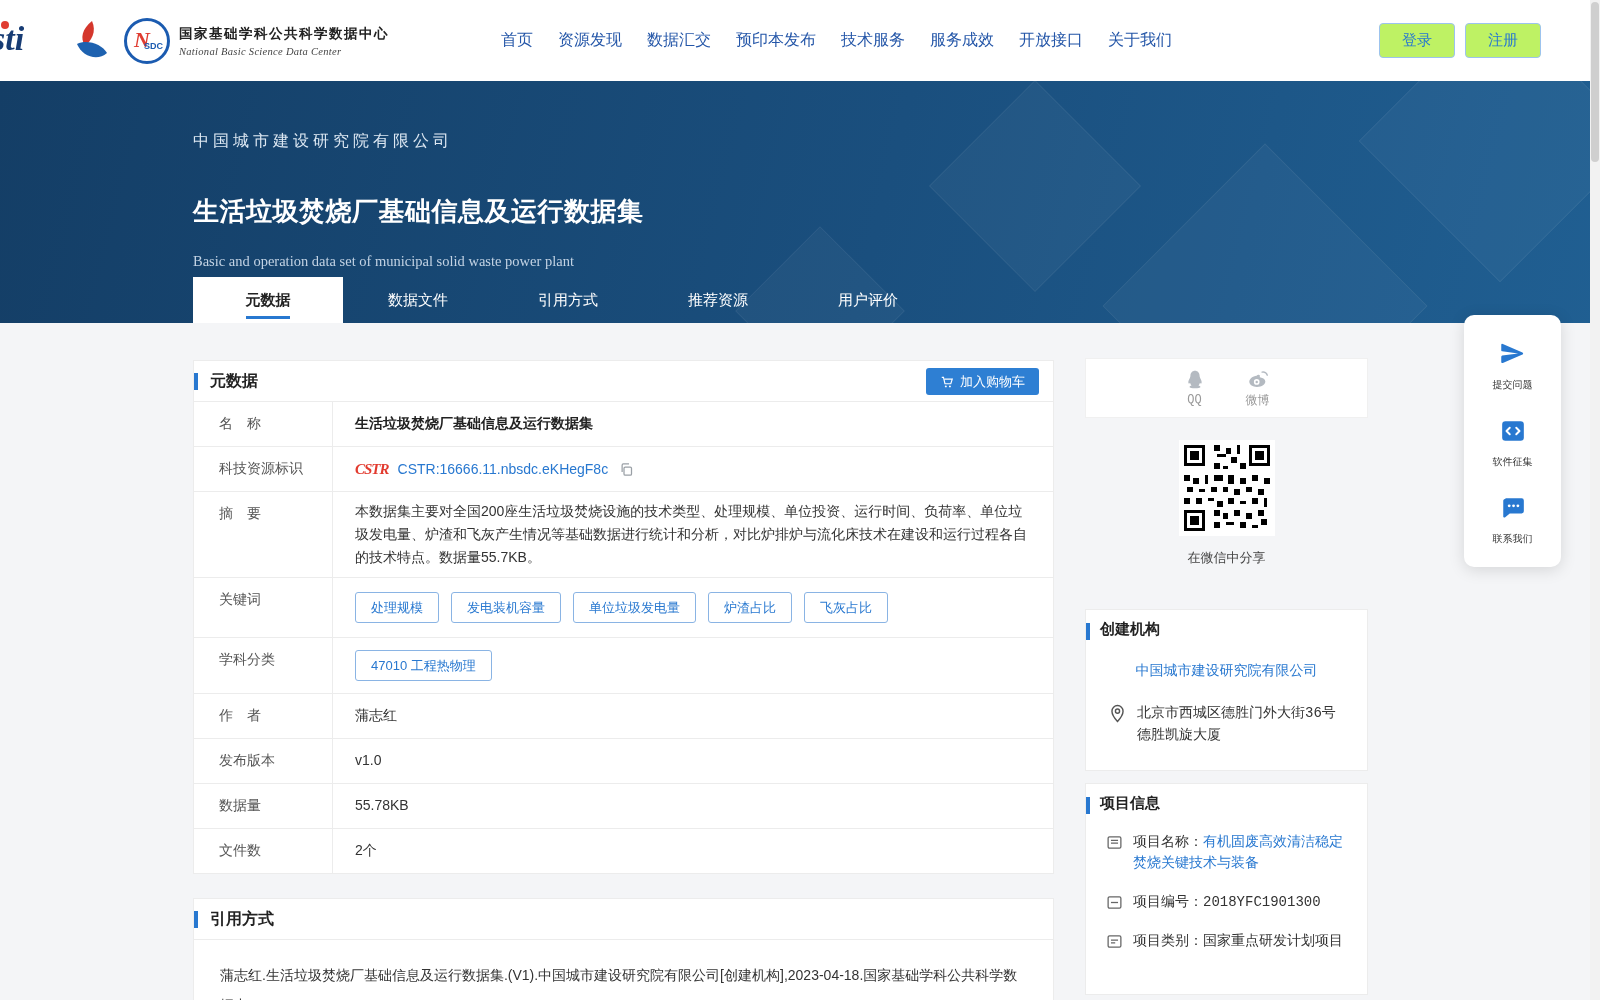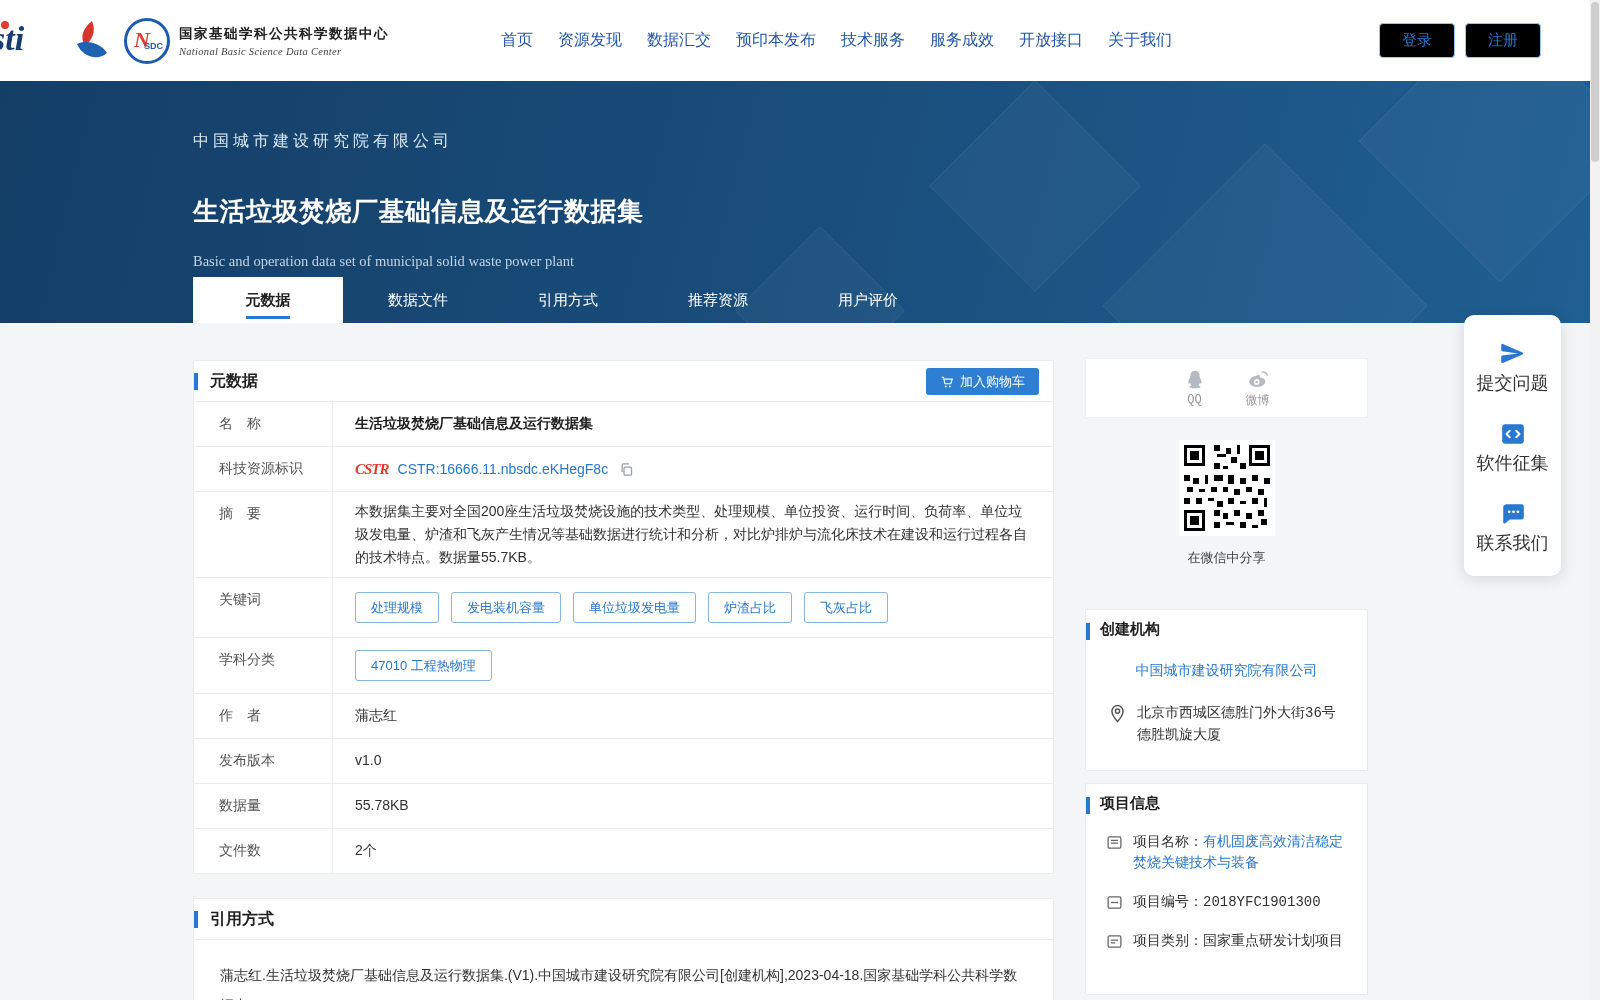--- a/index.html
+++ b/index.html
@@ -18,21 +18,21 @@
   .nsdc-circle { width:46px; height:46px; border:3px solid #1b5bb0; border-radius:50%; position:relative; background:#fff; }
   .nsdc-circle .n { position:absolute; left:7px; top:6px; font:italic 900 22px "Liberation Serif", serif; color:#e03c31; }
   .nsdc-circle .sdc { position:absolute; right:4px; bottom:10px; font-weight:900; font-size:9px; color:#1b5bb0; }
   .nsdc-text .cn { font-size:13.5px; font-weight:bold; color:#222; letter-spacing:1.5px; }
   .nsdc-text .en { font:italic 400 10.5px "Liberation Serif", serif; color:#444; margin-top:3px; letter-spacing:0.3px; }
 
   .nav { position:absolute; left:501px; top:0; height:81px; display:flex; align-items:center; gap:25px; }
   .nav-item { font-size:16px; color:#2456a8; font-weight:500; cursor:pointer; white-space:nowrap; }
 
   .auth { position:absolute; right:59px; top:23px; display:flex; gap:10px; }
-  .btn-outline { width:76px; height:35px; background:#000000; border:1px solid #9cc3ee; border-radius:4px;
+  .btn-outline { width:76px; height:35px; background:#bef264; border:1px solid #9cc3ee; border-radius:4px;
                  color:#2878d0; font-size:15px; font-family:Liberation Sans, sans-serif; cursor:pointer; }
 
   
   .hero { position:absolute; top:81px; left:0; width:1600px; height:242px; overflow:hidden;
           background:linear-gradient(104deg, #143e66 0%, #1a4f7e 55%, #205f92 100%); }
   .cube { position:absolute; background:rgba(255,255,255,0.035); border:1px solid rgba(255,255,255,0.06); transform:rotate(45deg); }
   .cube1 { left:960px; top:30px; width:150px; height:150px; }
   .cube2 { left:1150px; top:110px; width:230px; height:230px; }
   .cube3 { left:1400px; top:-40px; width:200px; height:200px; }
   .cube4 { left:760px; top:170px; width:120px; height:120px; }
@@ -90,21 +90,21 @@
   .addr-text { font-size:14px; color:#333; line-height:22px; }
   .prow { display:flex; gap:10px; padding:6px 16px 12px 20px; }
   .prow svg { flex:0 0 17px; margin-top:2px; }
   .ptext { font-size:14px; line-height:21px; color:#333; }
   .plink { color:#2878d0; cursor:pointer; }
 
   
   .float-panel { position:absolute; left:1464px; top:315px; width:97px; background:#fff; border-radius:10px;
                  box-shadow:0 3px 16px rgba(0,0,0,0.13); padding:12px 0 8px; z-index:20; }
   .fp-item { text-align:center; padding:13px 0; cursor:pointer; }
-  .fp-item .fp-label { display:block; font-size:18px; color:#333; }
+  .fp-item .fp-label { display:block; margin-top:7px; font-size:10px; color:#333; }
 
   
   .sb-track { position:absolute; right:0; top:0; width:10px; height:1000px; background:#f2f2f2; z-index:30; }
   .sb-thumb { position:absolute; right:1px; top:2px; width:8px; height:160px; background:#cfcfcf; border-radius:4px; }
 </style>
 </head>
 <body>
 
 <div class="page">
 

